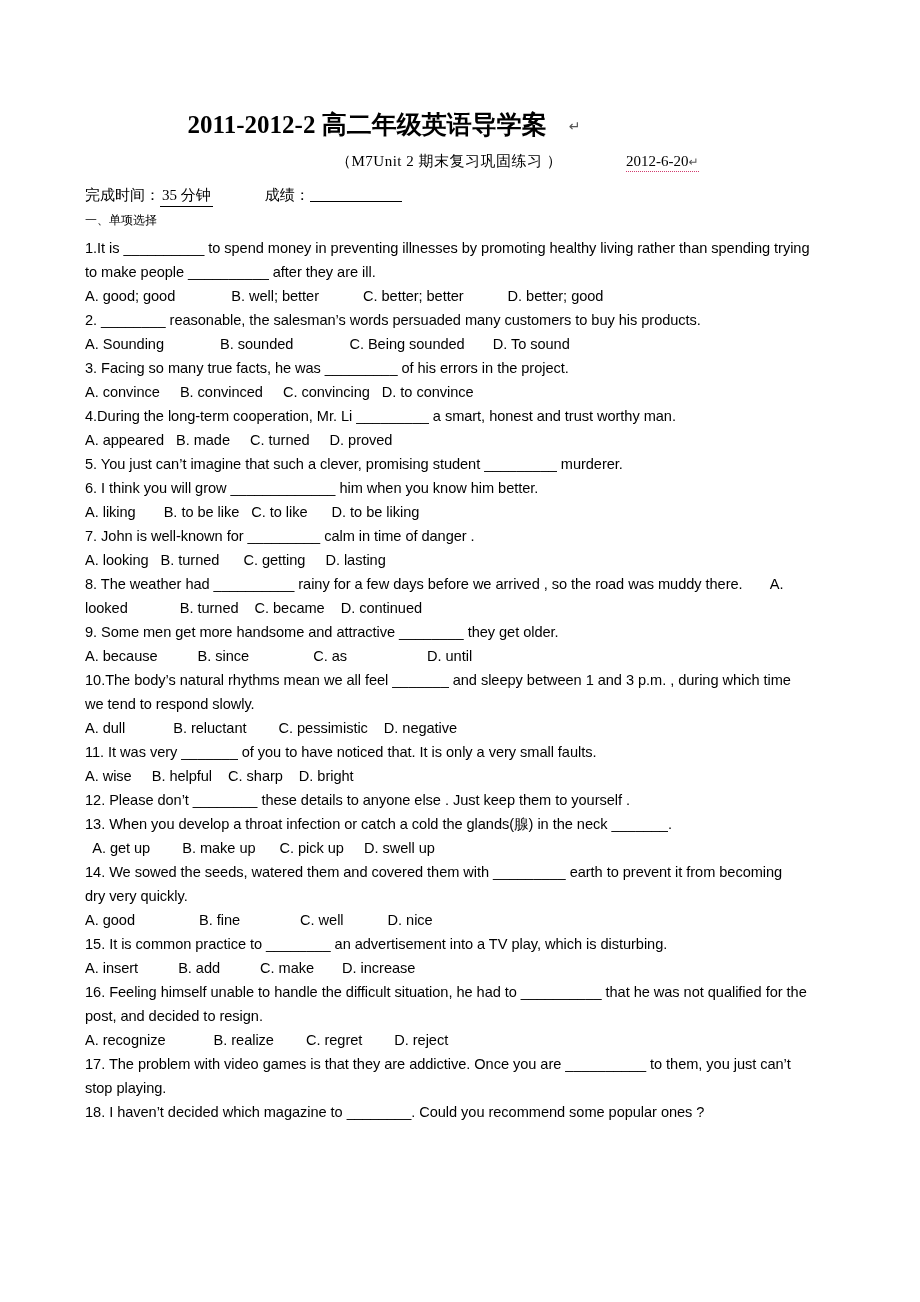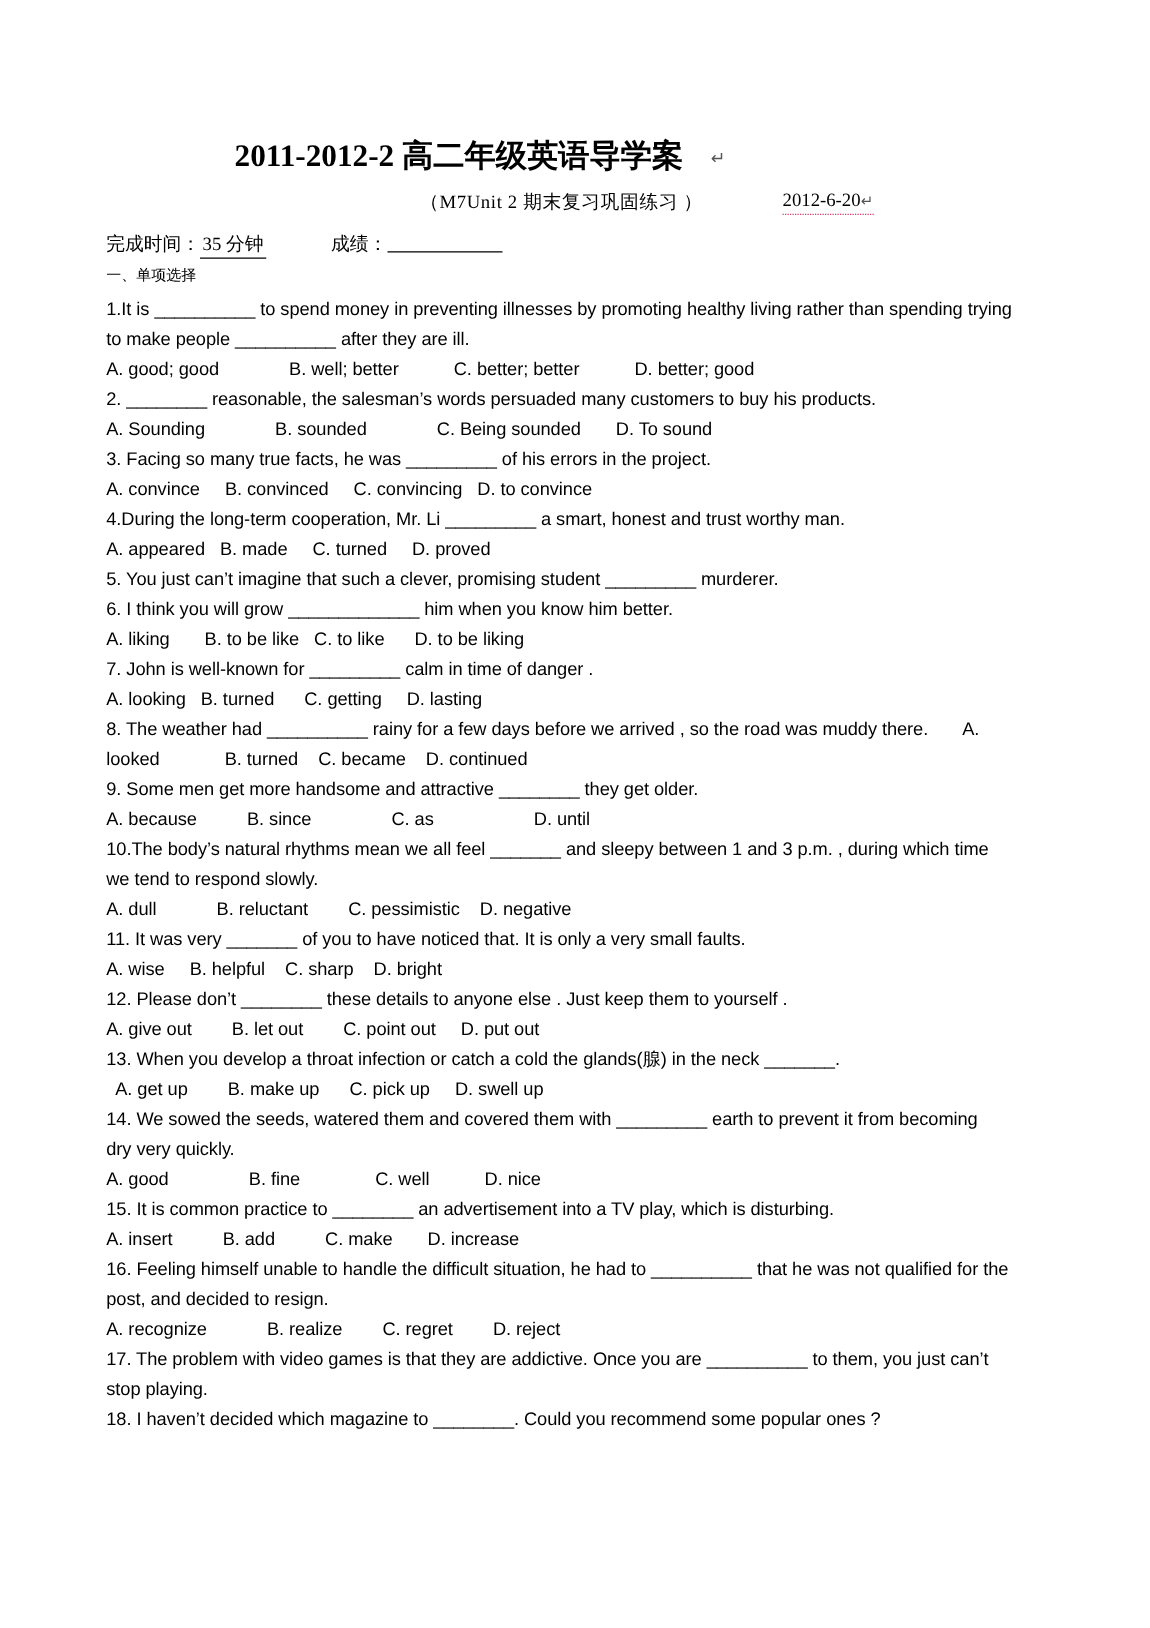--- a/index.html
+++ b/index.html
@@ -194,21 +194,20 @@
       <div class="ln">8. The weather had __________ rainy for a few days before we arrived , so the road was muddy there.       A.</div>
       <div class="ln">looked             B. turned    C. became    D. continued</div>
       <div class="ln">9. Some men get more handsome and attractive ________ they get older.</div>
       <div class="ln">A. because          B. since                C. as                    D. until</div>
       <div class="ln">10.The body’s natural rhythms mean we all feel _______ and sleepy between 1 and 3 p.m. , during which time</div>
       <div class="ln">we tend to respond slowly.</div>
       <div class="ln">A. dull            B. reluctant        C. pessimistic    D. negative</div>
       <div class="ln">11. It was very _______ of you to have noticed that. It is only a very small faults.</div>
       <div class="ln">A. wise     B. helpful    C. sharp    D. bright</div>
       <div class="ln">12. Please don’t ________ these details to anyone else . Just keep them to yourself .</div>
-      <div class="ln">A. give out        B. let out        C. point out     D. put out</div>
       <div class="ln">13. When you develop a throat infection or catch a cold the glands(腺) in the neck _______.</div>
       <div class="ln">  A. get up        B. make up      C. pick up     D. swell up</div>
       <div class="ln">14. We sowed the seeds, watered them and covered them with _________ earth to prevent it from becoming</div>
       <div class="ln">dry very quickly.</div>
       <div class="ln">A. good                B. fine               C. well           D. nice</div>
       <div class="ln">15. It is common practice to ________ an advertisement into a TV play, which is disturbing.</div>
       <div class="ln">A. insert          B. add          C. make       D. increase</div>
       <div class="ln">16. Feeling himself unable to handle the difficult situation, he had to __________ that he was not qualified for the</div>
       <div class="ln">post, and decided to resign.</div>
       <div class="ln">A. recognize            B. realize        C. regret        D. reject</div>

